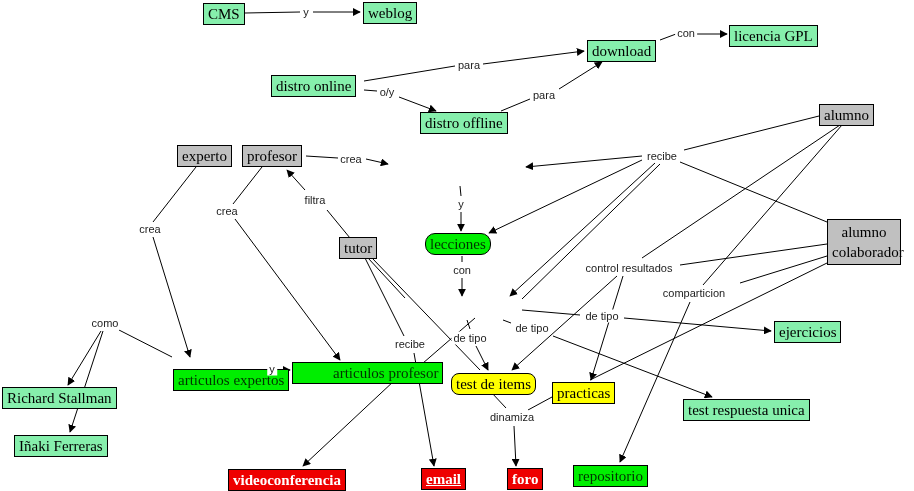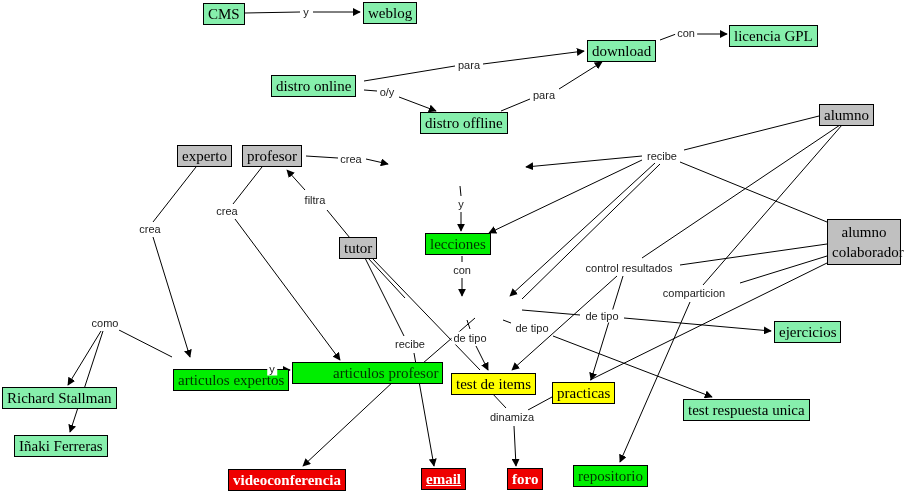--- a/index.html
+++ b/index.html
@@ -109,27 +109,27 @@
 
   <div class="node plain" style="left:203px;top:3px;">CMS</div>
   <div class="node plain" style="left:363px;top:2px;">weblog</div>
   <div class="node plain" style="left:587px;top:40px;">download</div>
   <div class="node plain" style="left:729px;top:25px;">licencia GPL</div>
   <div class="node plain" style="left:271px;top:75px;">distro online</div>
   <div class="node plain" style="left:420px;top:112px;">distro offline</div>
   <div class="node gray" style="left:819px;top:104px;">alumno</div>
   <div class="node gray" style="left:177px;top:145px;">experto</div>
   <div class="node gray" style="left:242px;top:145px;">profesor</div>
-  <div class="node green" style="left:425px;top:233px;">lecciones</div>
+  <div class="node green" style="left:425px;top:233px;border-radius:10px;">lecciones</div>
   <div class="node gray" style="left:339px;top:237px;">tutor</div>
   <div class="node gray two-line" style="left:827px;top:219px;width:74px;">alumno colaborador</div>
   <div class="node plain" style="left:774px;top:321px;">ejercicios</div>
   <div class="node green" style="left:137px;top:369px;margin-left:36px;">articulos expertos</div>
   <div class="node green" style="left:292px;top:362px;padding-left:40px;">articulos profesor</div>
-  <div class="node yellow" style="left:451px;top:373px;">test de items</div>
+  <div class="node yellow" style="left:451px;top:373px;border-radius:8px;">test de items</div>
   <div class="node yellow" style="left:552px;top:382px;">practicas</div>
   <div class="node plain" style="left:683px;top:399px;">test respuesta unica</div>
   <div class="node plain" style="left:2px;top:387px;">Richard Stallman</div>
   <div class="node plain" style="left:14px;top:435px;">Iñaki Ferreras</div>
   <div class="node red" style="left:228px;top:469px;">videoconferencia</div>
   <div class="node red" style="left:421px;top:468px;text-decoration:underline;">email</div>
   <div class="node red" style="left:507px;top:468px;">foro</div>
   <div class="node green" style="left:573px;top:465px;">repositorio</div>
 
   <div class="elabel" style="left:306px;top:12px;">y</div>

